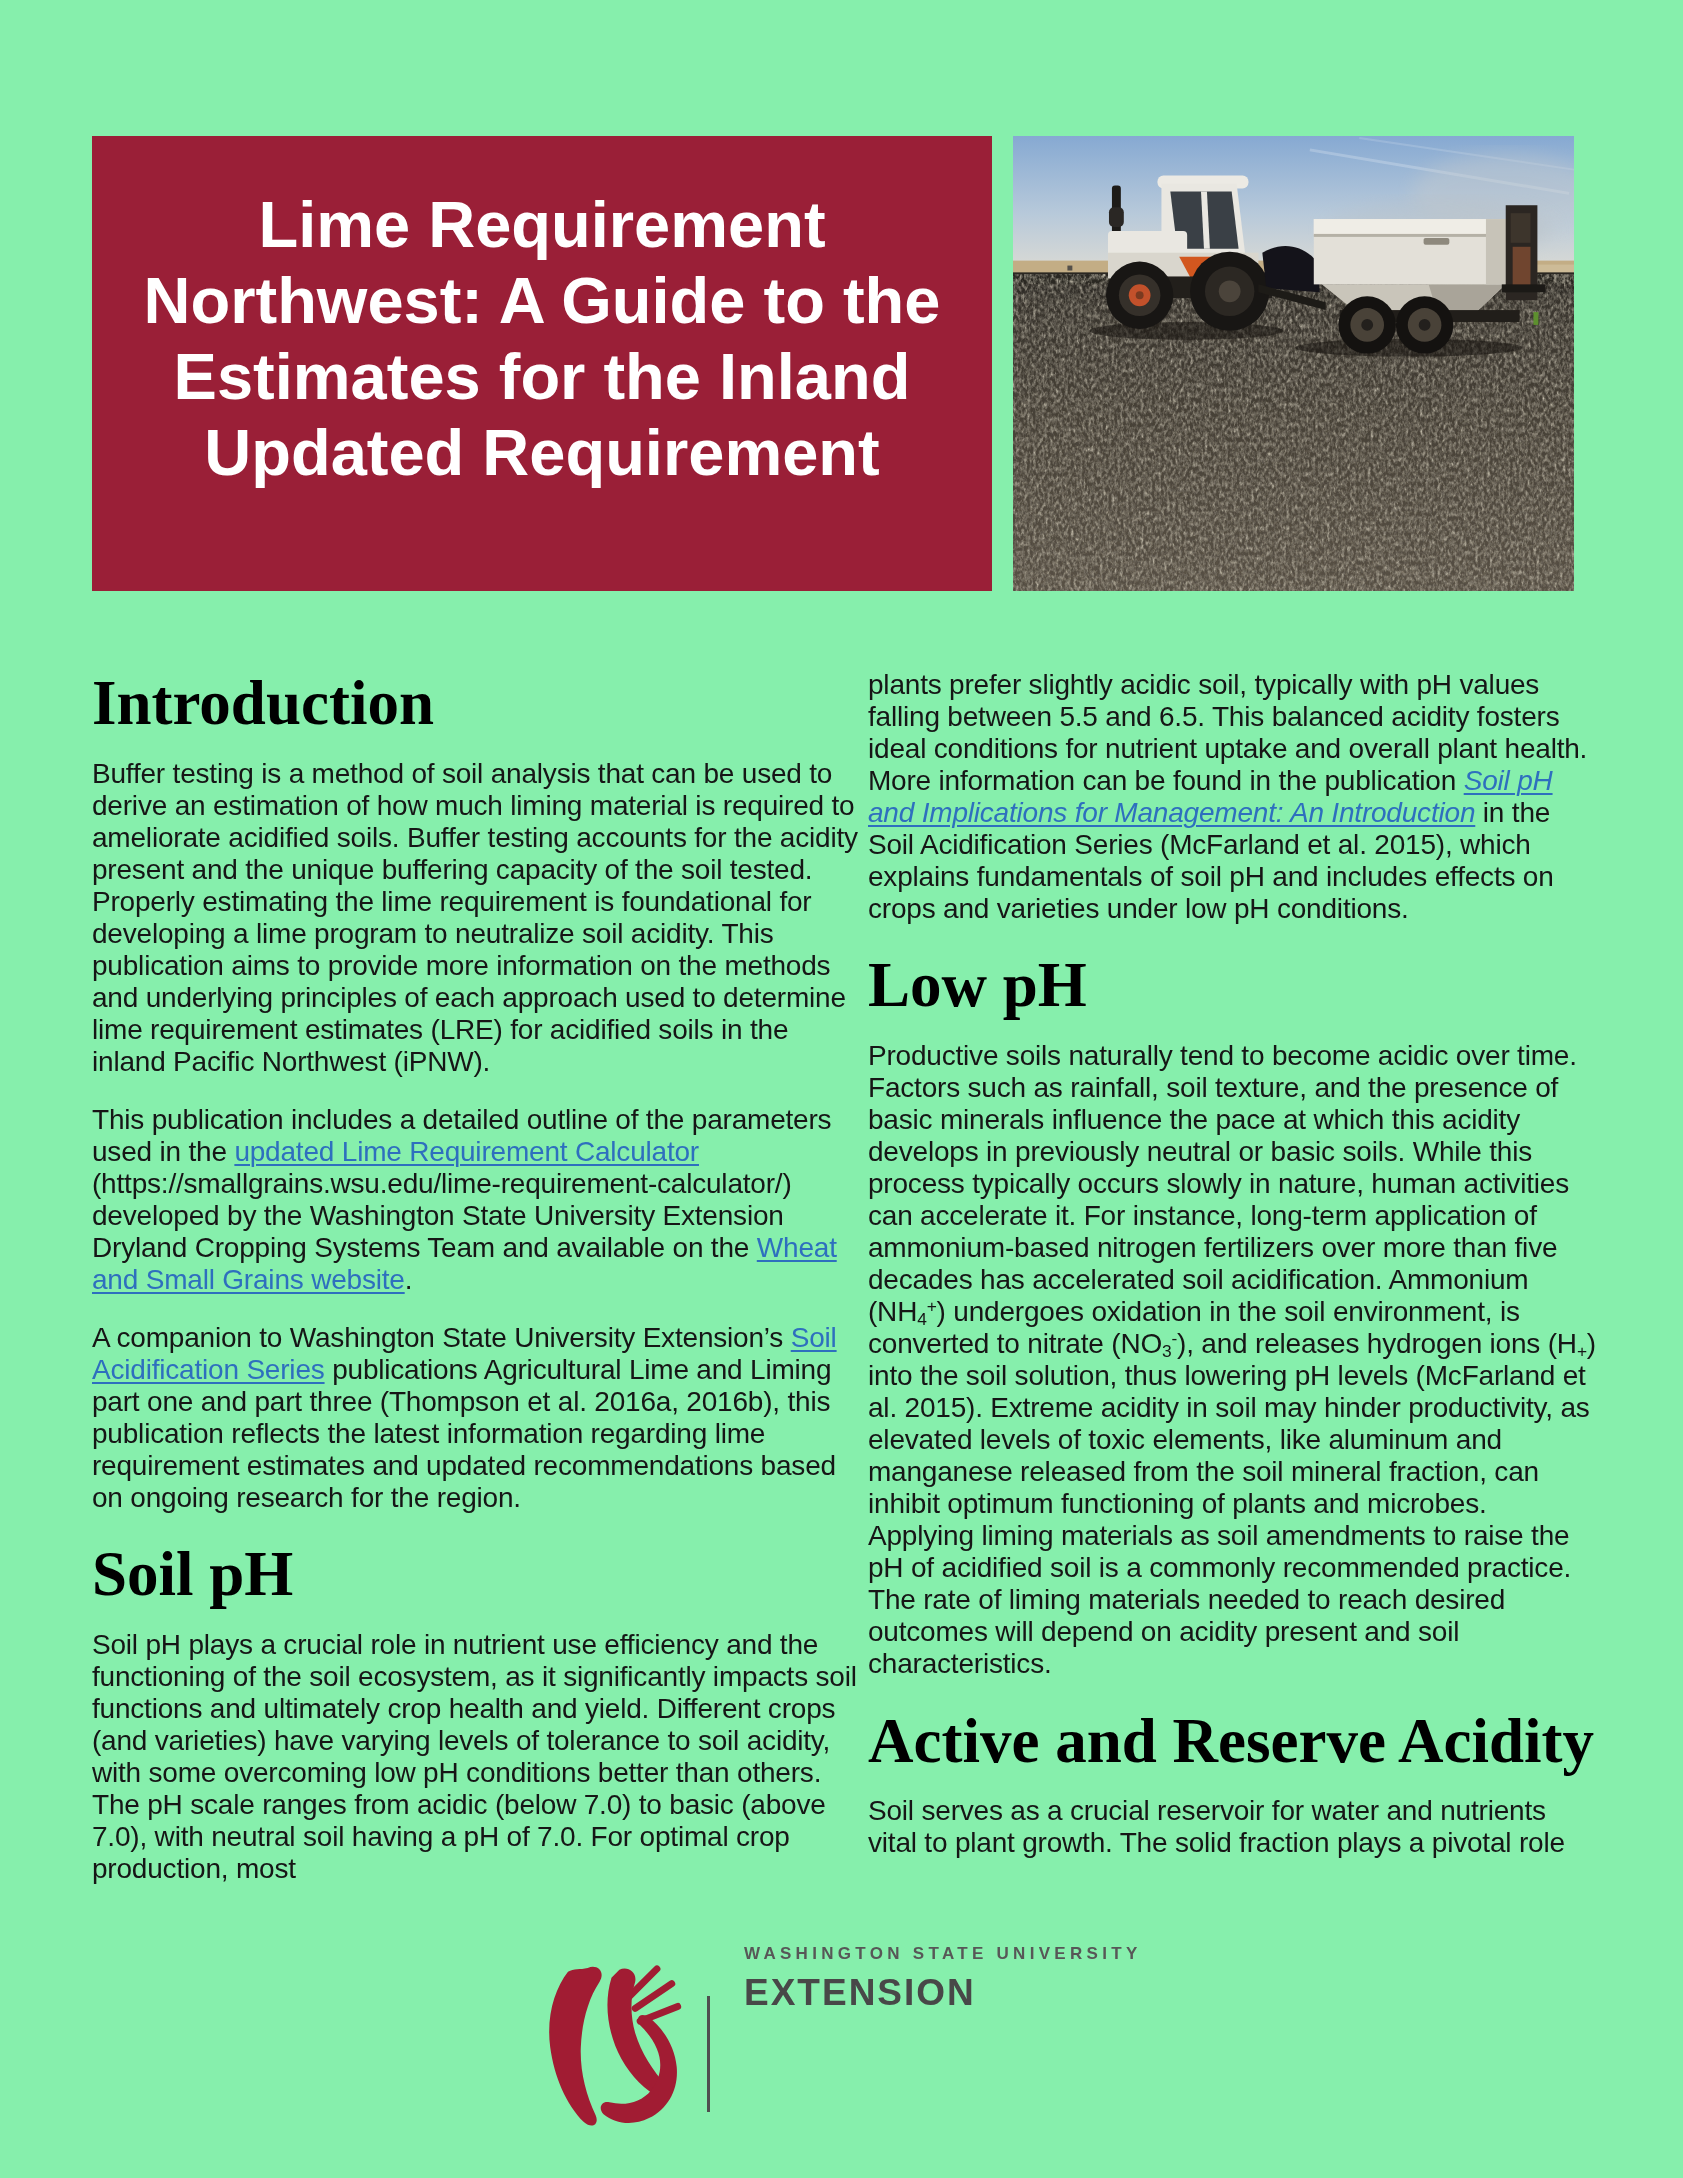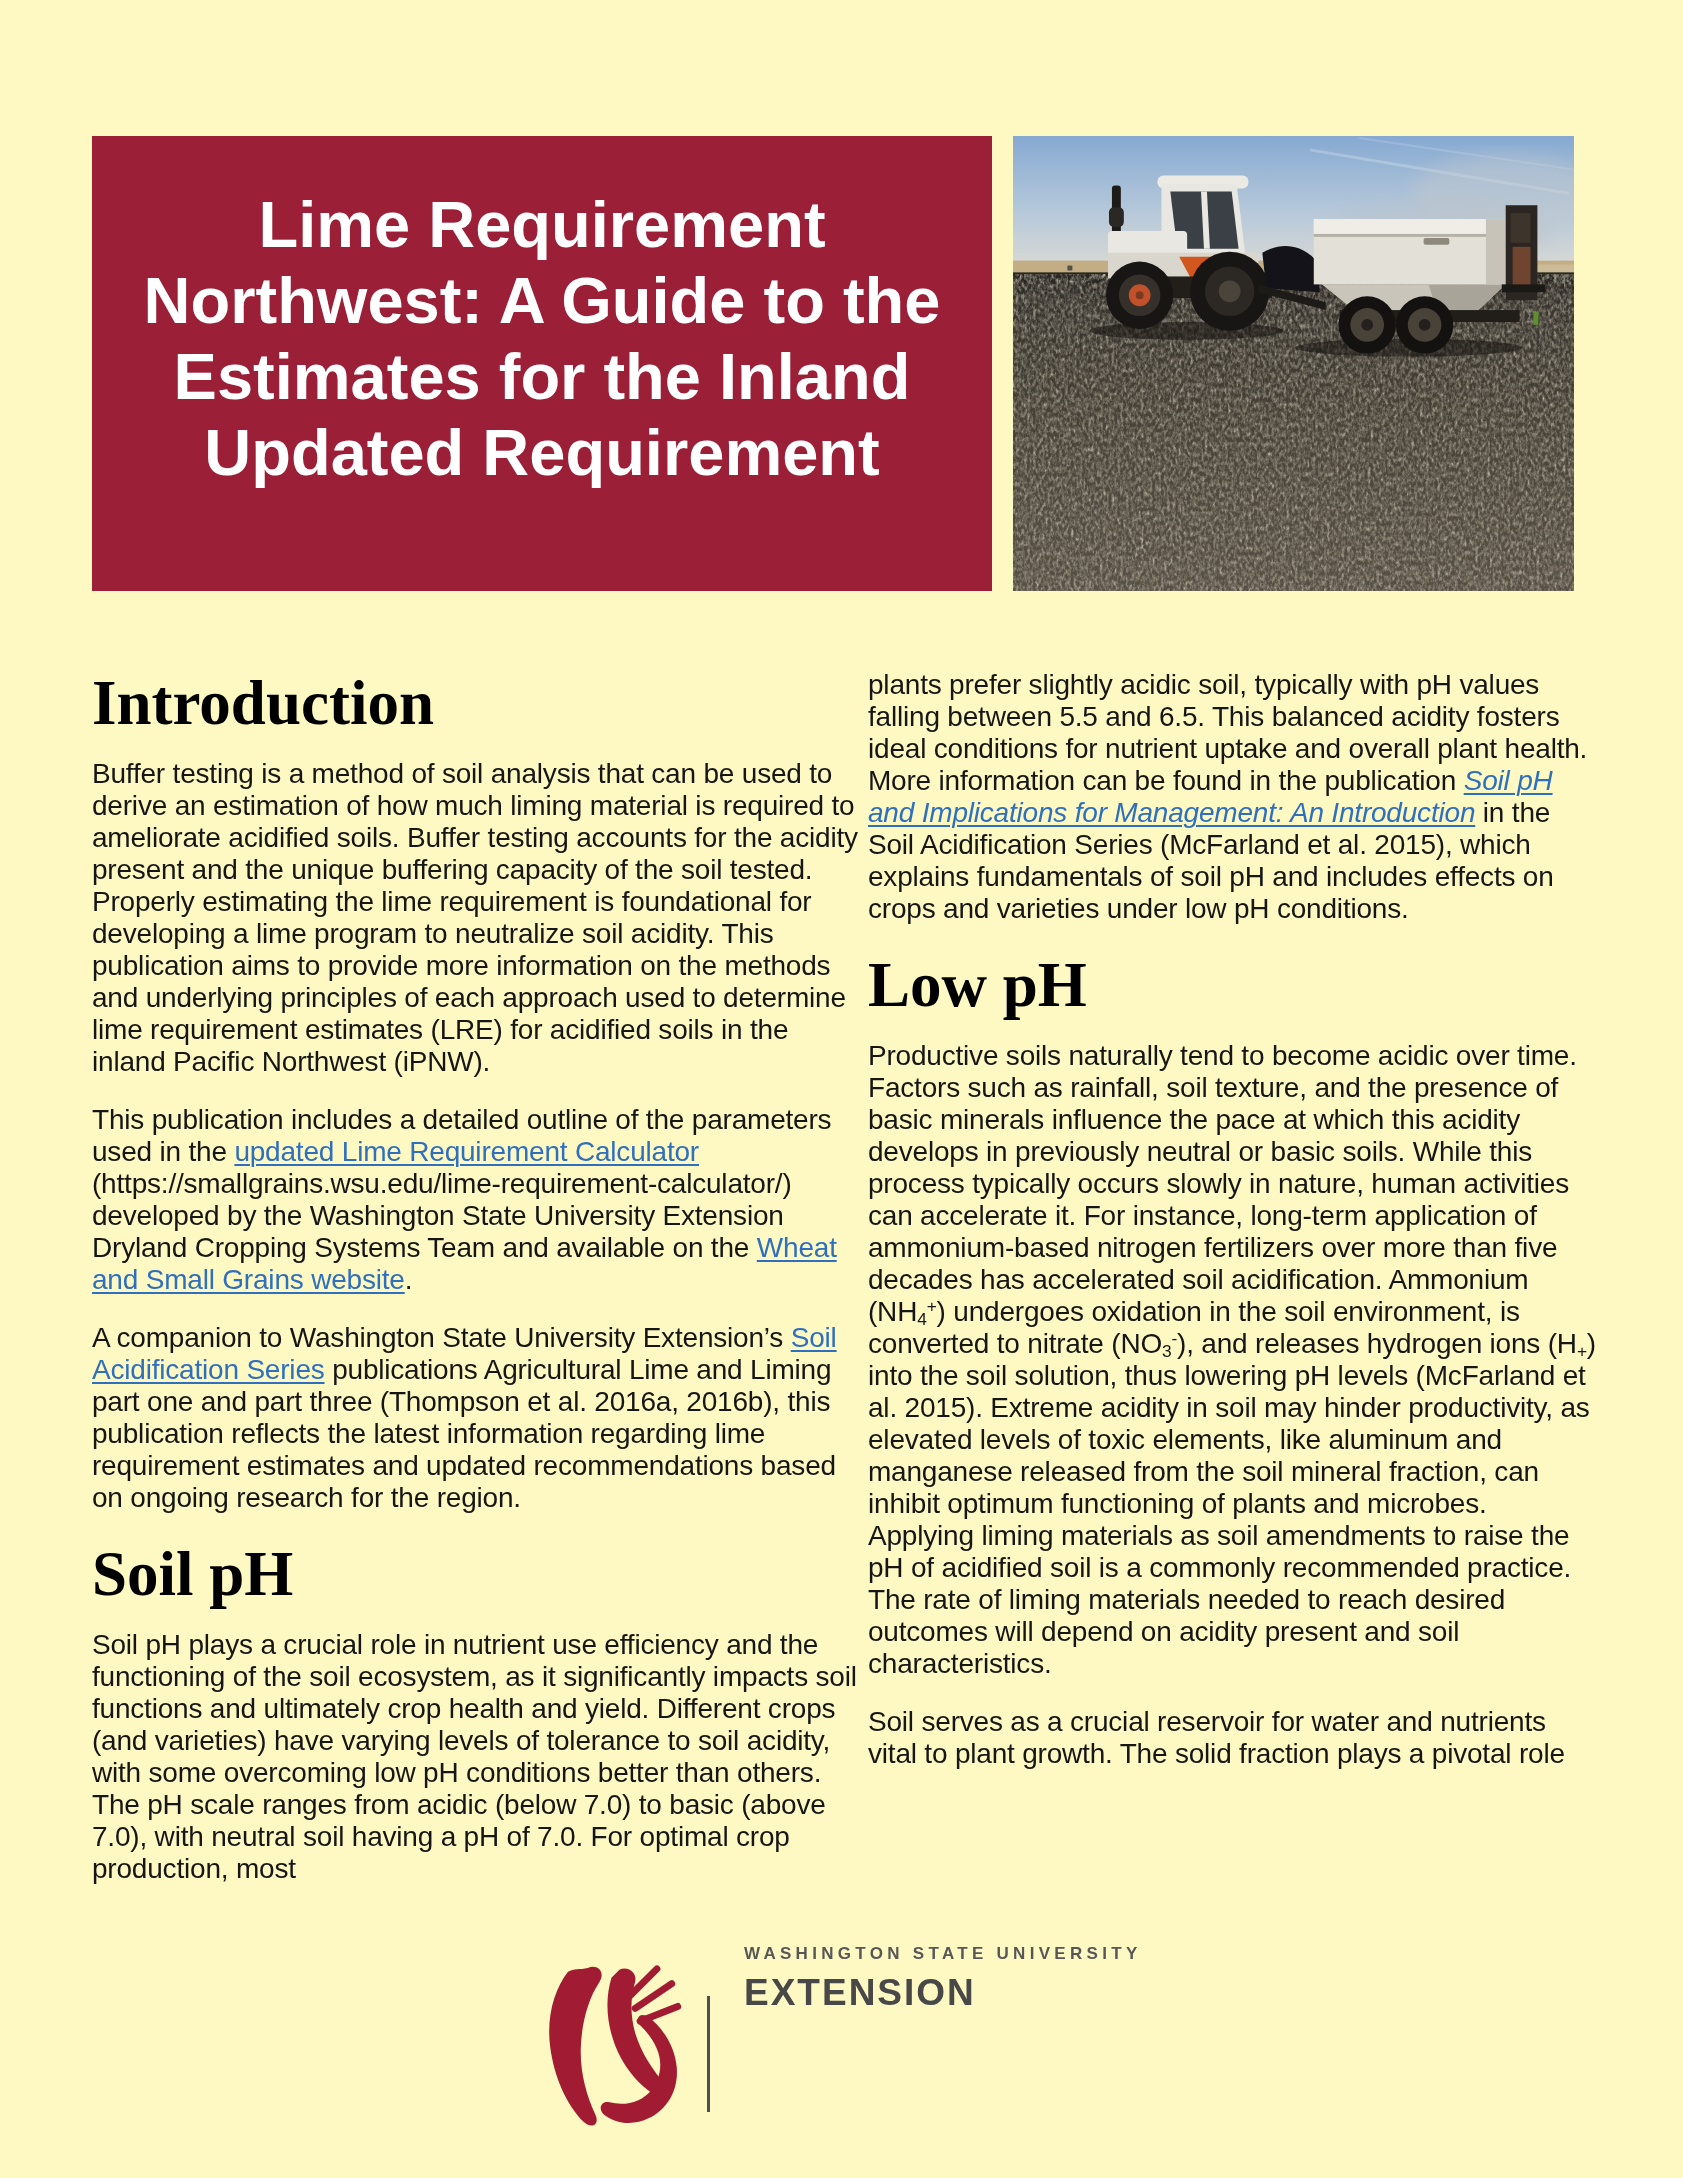--- a/index.html
+++ b/index.html
@@ -1,19 +1,19 @@
 <!DOCTYPE html>
 <html style="--banner-bg: #9a1f37; --link: #2e6fbe; --body-text: #161616; --heading-text: #000000;"><head>
 <meta charset="utf-8">
 <style>
   html,body{margin:0;padding:0;background:#e8e8e8;}
   .page{
     position:relative;
     width:1683px;height:2178px;
-    background:#fef9c3;
+    background:#86efac;
     margin:0 auto;
     overflow:hidden;
     font-family:"Liberation Sans", sans-serif;
     color:var(--body-text,#161616);
   }
   
   .banner{
     position:absolute;left:92px;top:136px;width:900px;height:455px;
     background:var(--banner-bg,#9a1f37);
   }
@@ -192,20 +192,21 @@
     <p><span>A companion to Washington State University Extension’s </span><a href="#" class="inline-link">Soil Acidification Series</a><span> publications Agricultural Lime and Liming part one and part three (Thompson et al. 2016a, 2016b), this publication reflects the latest information regarding lime requirement estimates and updated recommendations based on ongoing research for the region.</span></p>
     <h2 class="section mt">Soil pH</h2>
     <p>Soil pH plays a crucial role in nutrient use efficiency and the functioning of the soil ecosystem, as it significantly impacts soil functions and ultimately crop health and yield. Different crops (and varieties) have varying levels of tolerance to soil acidity, with some overcoming low pH conditions better than others. The pH scale ranges from acidic (below 7.0) to basic (above 7.0), with neutral soil having a pH of 7.0. For optimal crop production, most</p>
   </div>
 
   <div class="col col-right">
     <p><span>plants prefer slightly acidic soil, typically with pH values falling between 5.5 and 6.5. This balanced acidity fosters ideal conditions for nutrient uptake and overall plant health. More information can be found in the publication </span><a href="#" class="inline-link italic">Soil pH and Implications for Management: An Introduction</a><span> in the Soil Acidification Series (McFarland et al. 2015), which explains fundamentals of soil pH and includes effects on crops and varieties under low pH conditions.</span></p>
     <h2 class="section">Low pH</h2>
     <p><span>Productive soils naturally tend to become acidic over time. Factors such as rainfall, soil texture, and the presence of basic minerals influence the pace at which this acidity develops in previously neutral or basic soils. While this process typically occurs slowly in nature, human activities can accelerate it. For instance, long-term application of ammonium-based nitrogen fertilizers over more than five decades has accelerated soil acidification. Ammonium (NH</span><sub>4</sub><sup>+</sup><span>) undergoes oxidation in the soil environment, is converted to nitrate (NO</span><sub>3</sub><sup>-</sup><span>), and releases hydrogen ions (H</span><sub>+</sub><span>) into the soil solution, thus lowering pH levels (McFarland et al. 2015). Extreme acidity in soil may hinder productivity, as elevated levels of toxic elements, like aluminum and manganese released from the soil mineral fraction, can inhibit optimum functioning of plants and microbes. Applying liming materials as soil amendments to raise the pH of acidified soil is a commonly recommended practice. The rate of liming materials needed to reach desired outcomes will depend on acidity present and soil characteristics.</span></p>
     <h2 class="section two-line">
+      <span>Active and Reserve Acidity</span>
     </h2>
     <p>Soil serves as a crucial reservoir for water and nutrients vital to plant growth. The solid fraction plays a pivotal role</p>
   </div>
 
   <div class="logo" aria-label="wsu-cougar-logo">
     <svg viewBox="0 0 150 172">
       <g stroke="#a11c33" stroke-width="7" stroke-linecap="round" fill="none">
         <path d="M95 40 L124 11"></path>
         <path d="M102 51 L139 26"></path>
         <path d="M107 64 L145 49"></path>

